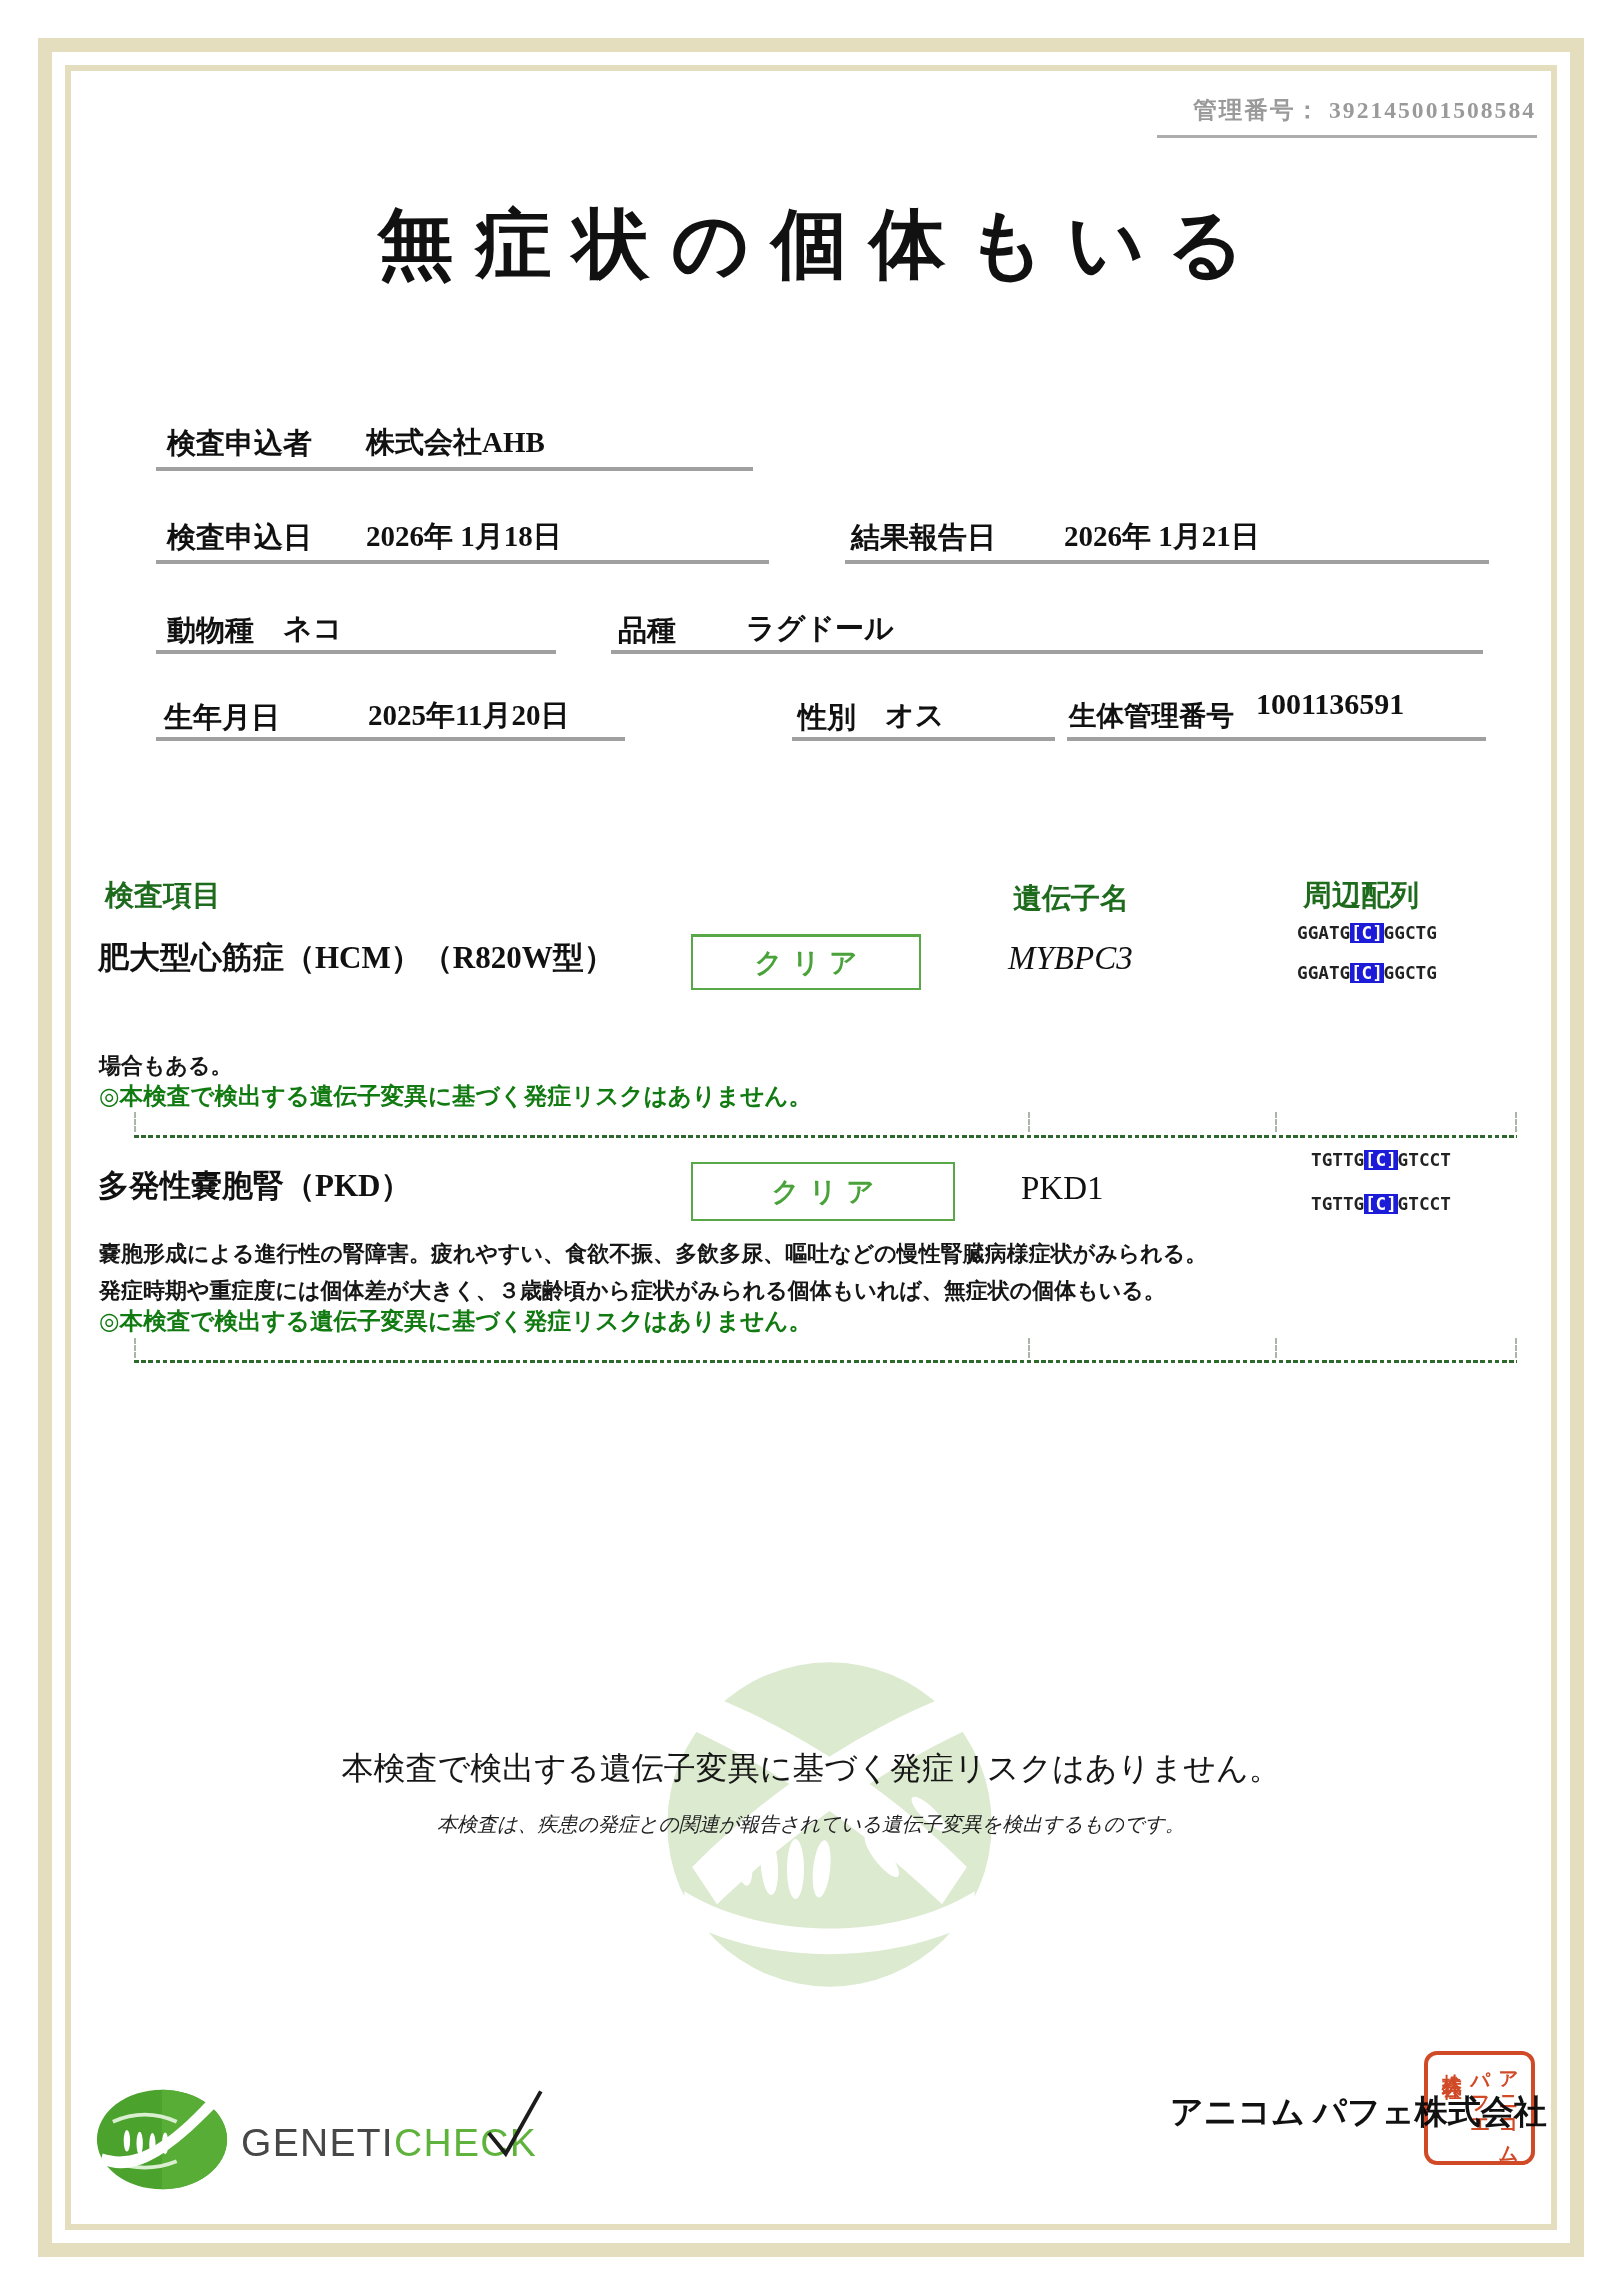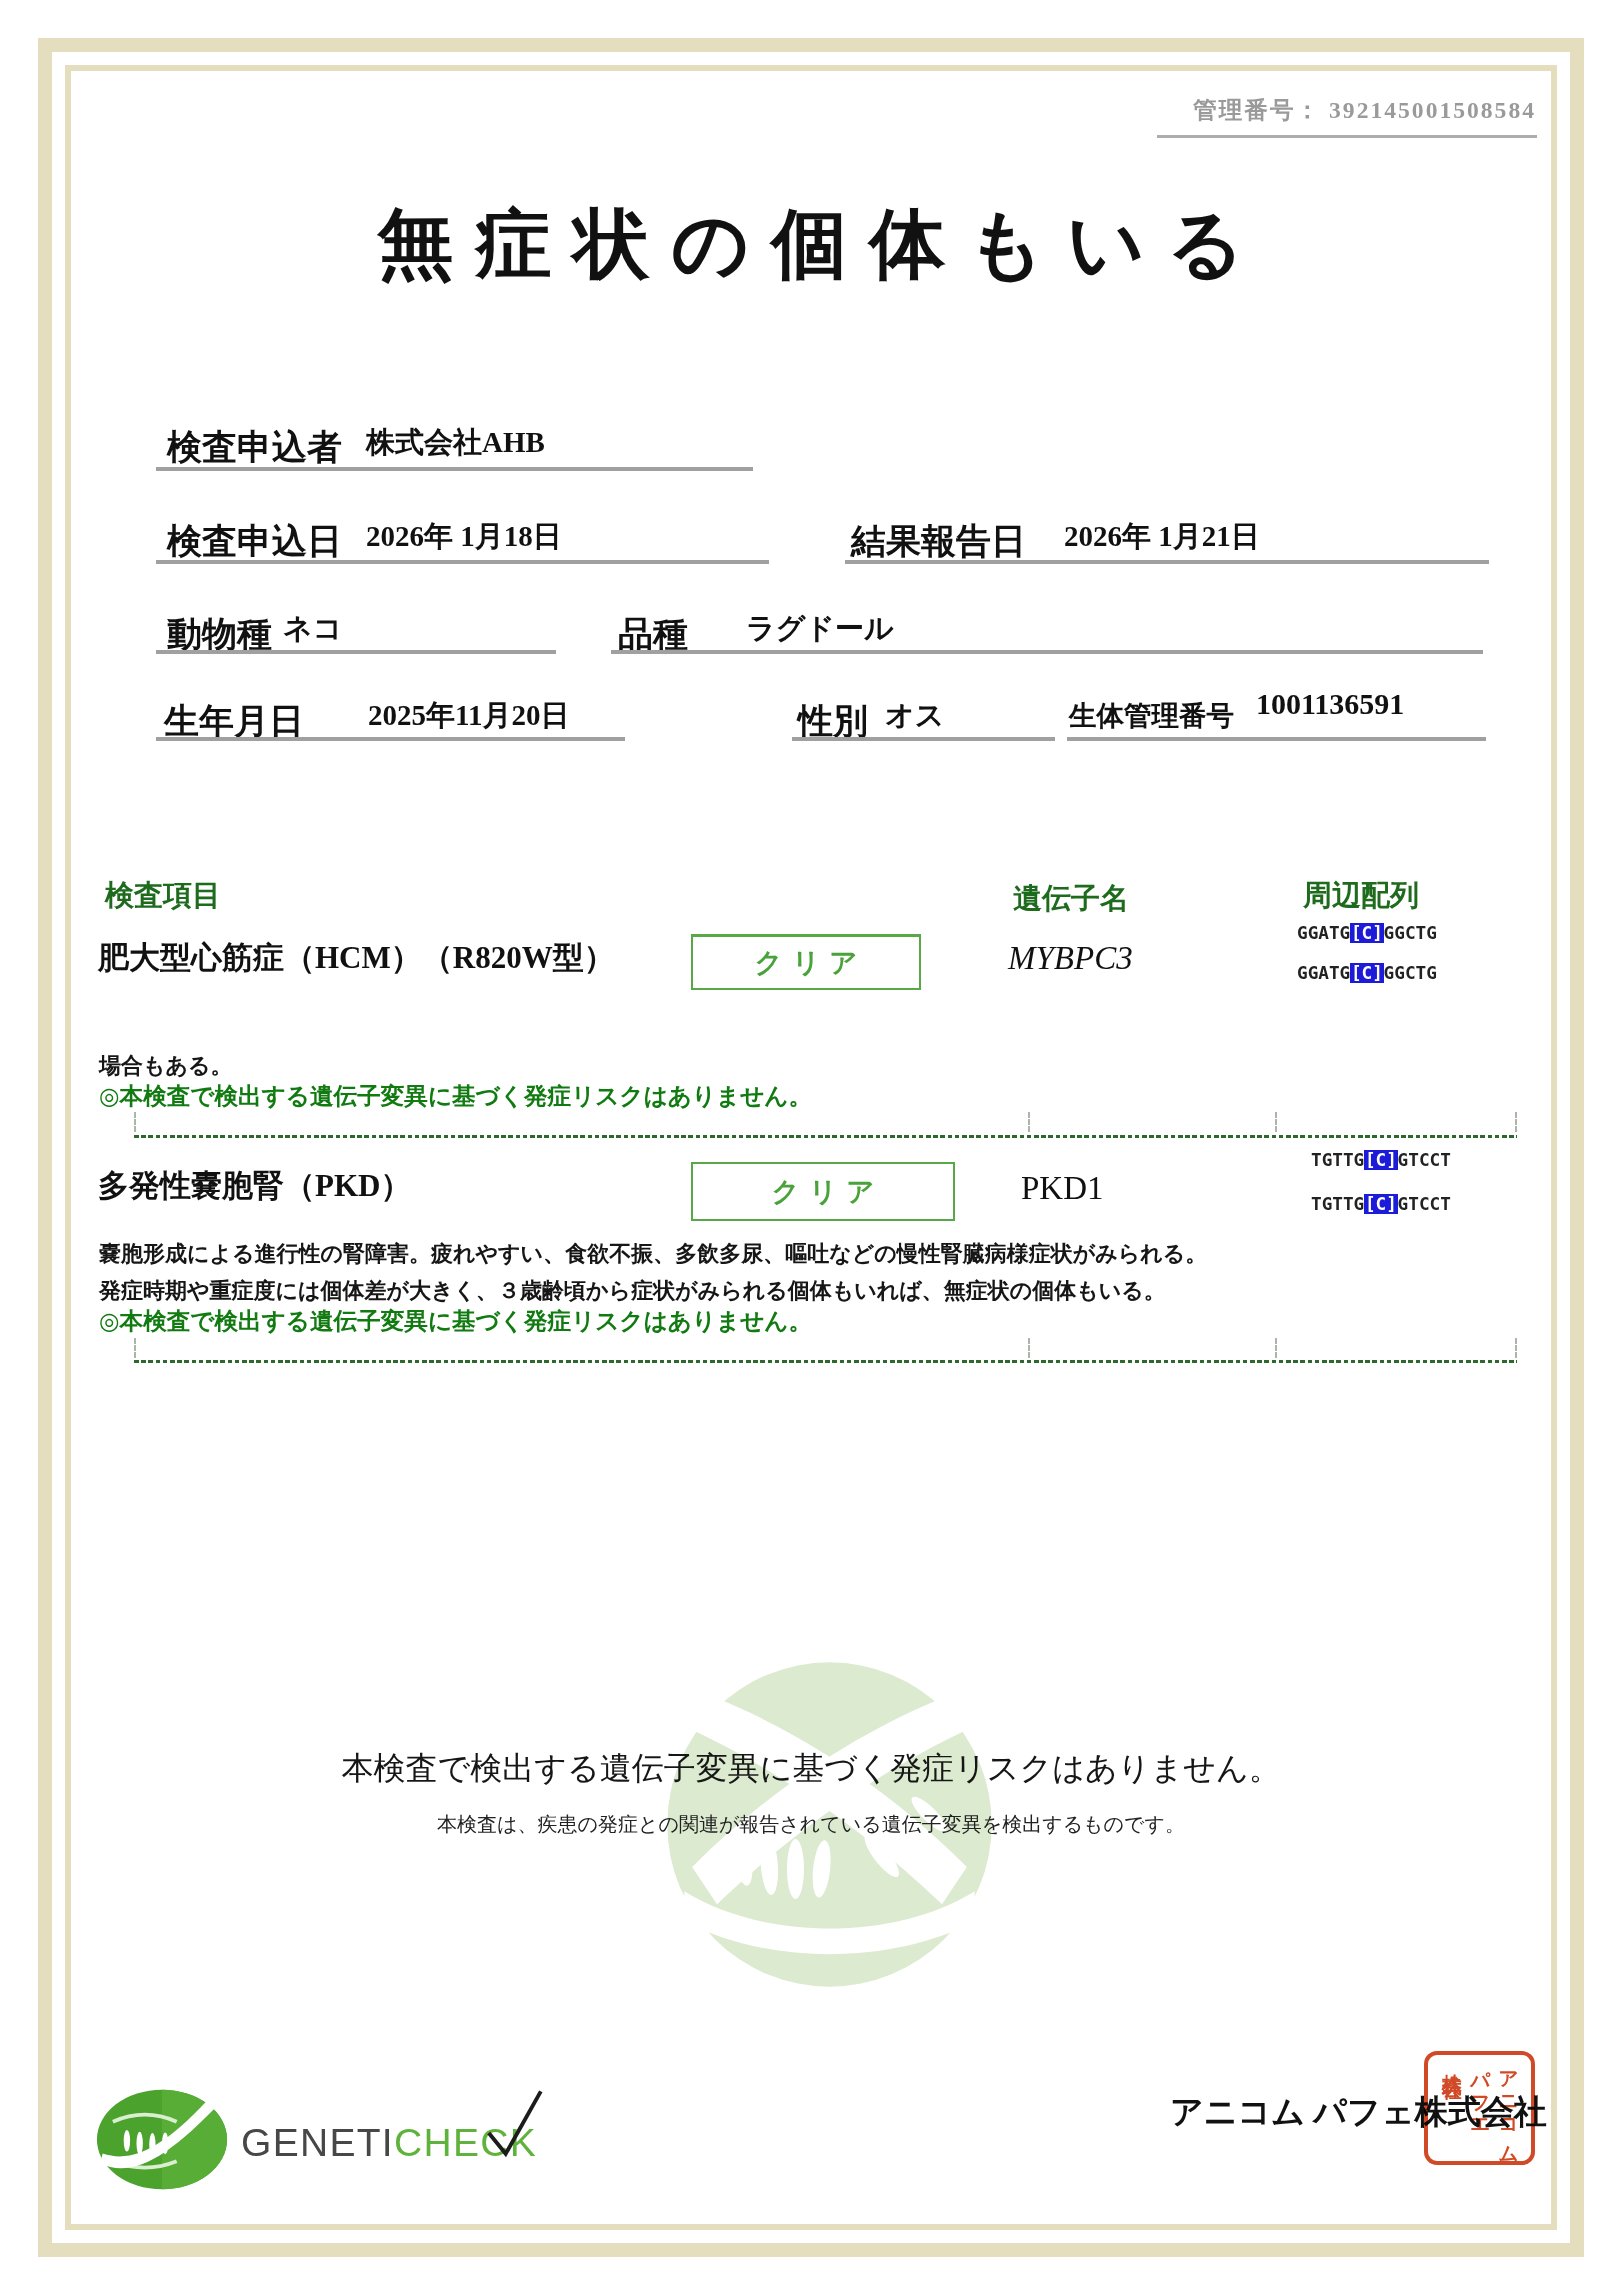--- a/index.html
+++ b/index.html
@@ -8,21 +8,21 @@
   .abs{position:absolute;}
   
   .frame-outer{position:absolute;left:38px;top:38px;right:38px;bottom:38px;border:14.4px solid #e4debf;}
   .frame-inner{position:absolute;left:65px;top:65px;right:65px;bottom:65px;border:6.5px solid #e4debf;}
   
   .admin-line{top:94px;right:86px;font-size:23.6px;color:#9a9a9a;letter-spacing:2px;font-weight:bold;}
   .admin-underline{top:135px;left:1157px;width:380px;height:3.3px;background:#adadad;}
   
   .title{top:194px;left:0;width:100%;text-align:center;font-size:76px;font-weight:bold;letter-spacing:22px;text-indent:22px;}
   
-  .flabel{font-size:35px;font-weight:bold;white-space:nowrap;}
+  .flabel{font-size:29px;font-weight:bold;white-space:nowrap;}
   .fvalue{font-size:29px;font-weight:bold;white-space:nowrap;}
   .uline{height:3.9px;background:#a0a0a0;}
   .l1{left:167px;top:424px;} .v1{left:366px;top:423px;}
   .u1{left:156px;top:467px;width:597px;}
   .l2a{left:167px;top:518px;} .v2a{left:366px;top:517px;}
   .l2b{left:851px;top:518px;} .v2b{left:1064px;top:517px;}
   .u2a{left:156px;top:560px;width:613px;} .u2b{left:845px;top:560px;width:644px;}
   .l3a{left:167px;top:611px;} .v3a{left:283px;top:609px;}
   .l3b{left:618px;top:611px;} .v3b{left:746px;top:609px;}
   .u3a{left:156px;top:650px;width:400px;} .u3b{left:611px;top:650px;width:872px;}
@@ -57,21 +57,21 @@
     background:repeating-linear-gradient(90deg,#2d682d 0 4.6px,rgba(0,0,0,0) 4.6px 7.2px);}
   .h1{top:1135px;} .h2{top:1360px;}
   
   .watermark{left:666px;top:1661px;width:327px;height:327px;z-index:0;}
   .overwm{z-index:2;}
   
   .sans{font-family:"Liberation Sans","DejaVu Sans",sans-serif;}
   .sum1{top:1707px;left:0;width:100%;text-align:center;font-size:29px;color:#161616;}
   .sum2{top:1747px;left:0;width:100%;text-align:center;font-size:32px;color:#161616;}
   .note{left:0;width:100%;text-align:center;font-size:20px;color:#222;}
-  .n1{top:1811px;} .n2{top:1844px;}
+  .n1{top:1811px;font-style:italic;} .n2{top:1844px;}
   
   .brandmark{left:95px;top:2087px;width:134px;height:105px;}
   .brandtext{left:241px;top:2121px;font-size:39px;letter-spacing:1.3px;white-space:nowrap;font-weight:normal;}
   .brand-left{color:#474747;} .brand-right{color:#5fb33c;}
   .kcheck{left:481px;top:2086px;width:65px;height:77px;}
   .company{left:1170px;top:2090px;font-size:33px;font-weight:bold;white-space:nowrap;z-index:2;}
   .stamp{left:1424px;top:2051px;width:103px;height:106px;border:4.6px solid #cd3a14;border-radius:13px;
          z-index:3;mix-blend-mode:multiply;opacity:.92;display:flex;justify-content:center;}
   .stamp-inner{writing-mode:vertical-rl;font-size:19.6px;line-height:1.45;font-weight:bold;color:#cd3a14;
          letter-spacing:2px;padding:2.6px 1.3px;font-family:"Liberation Serif",serif;}

